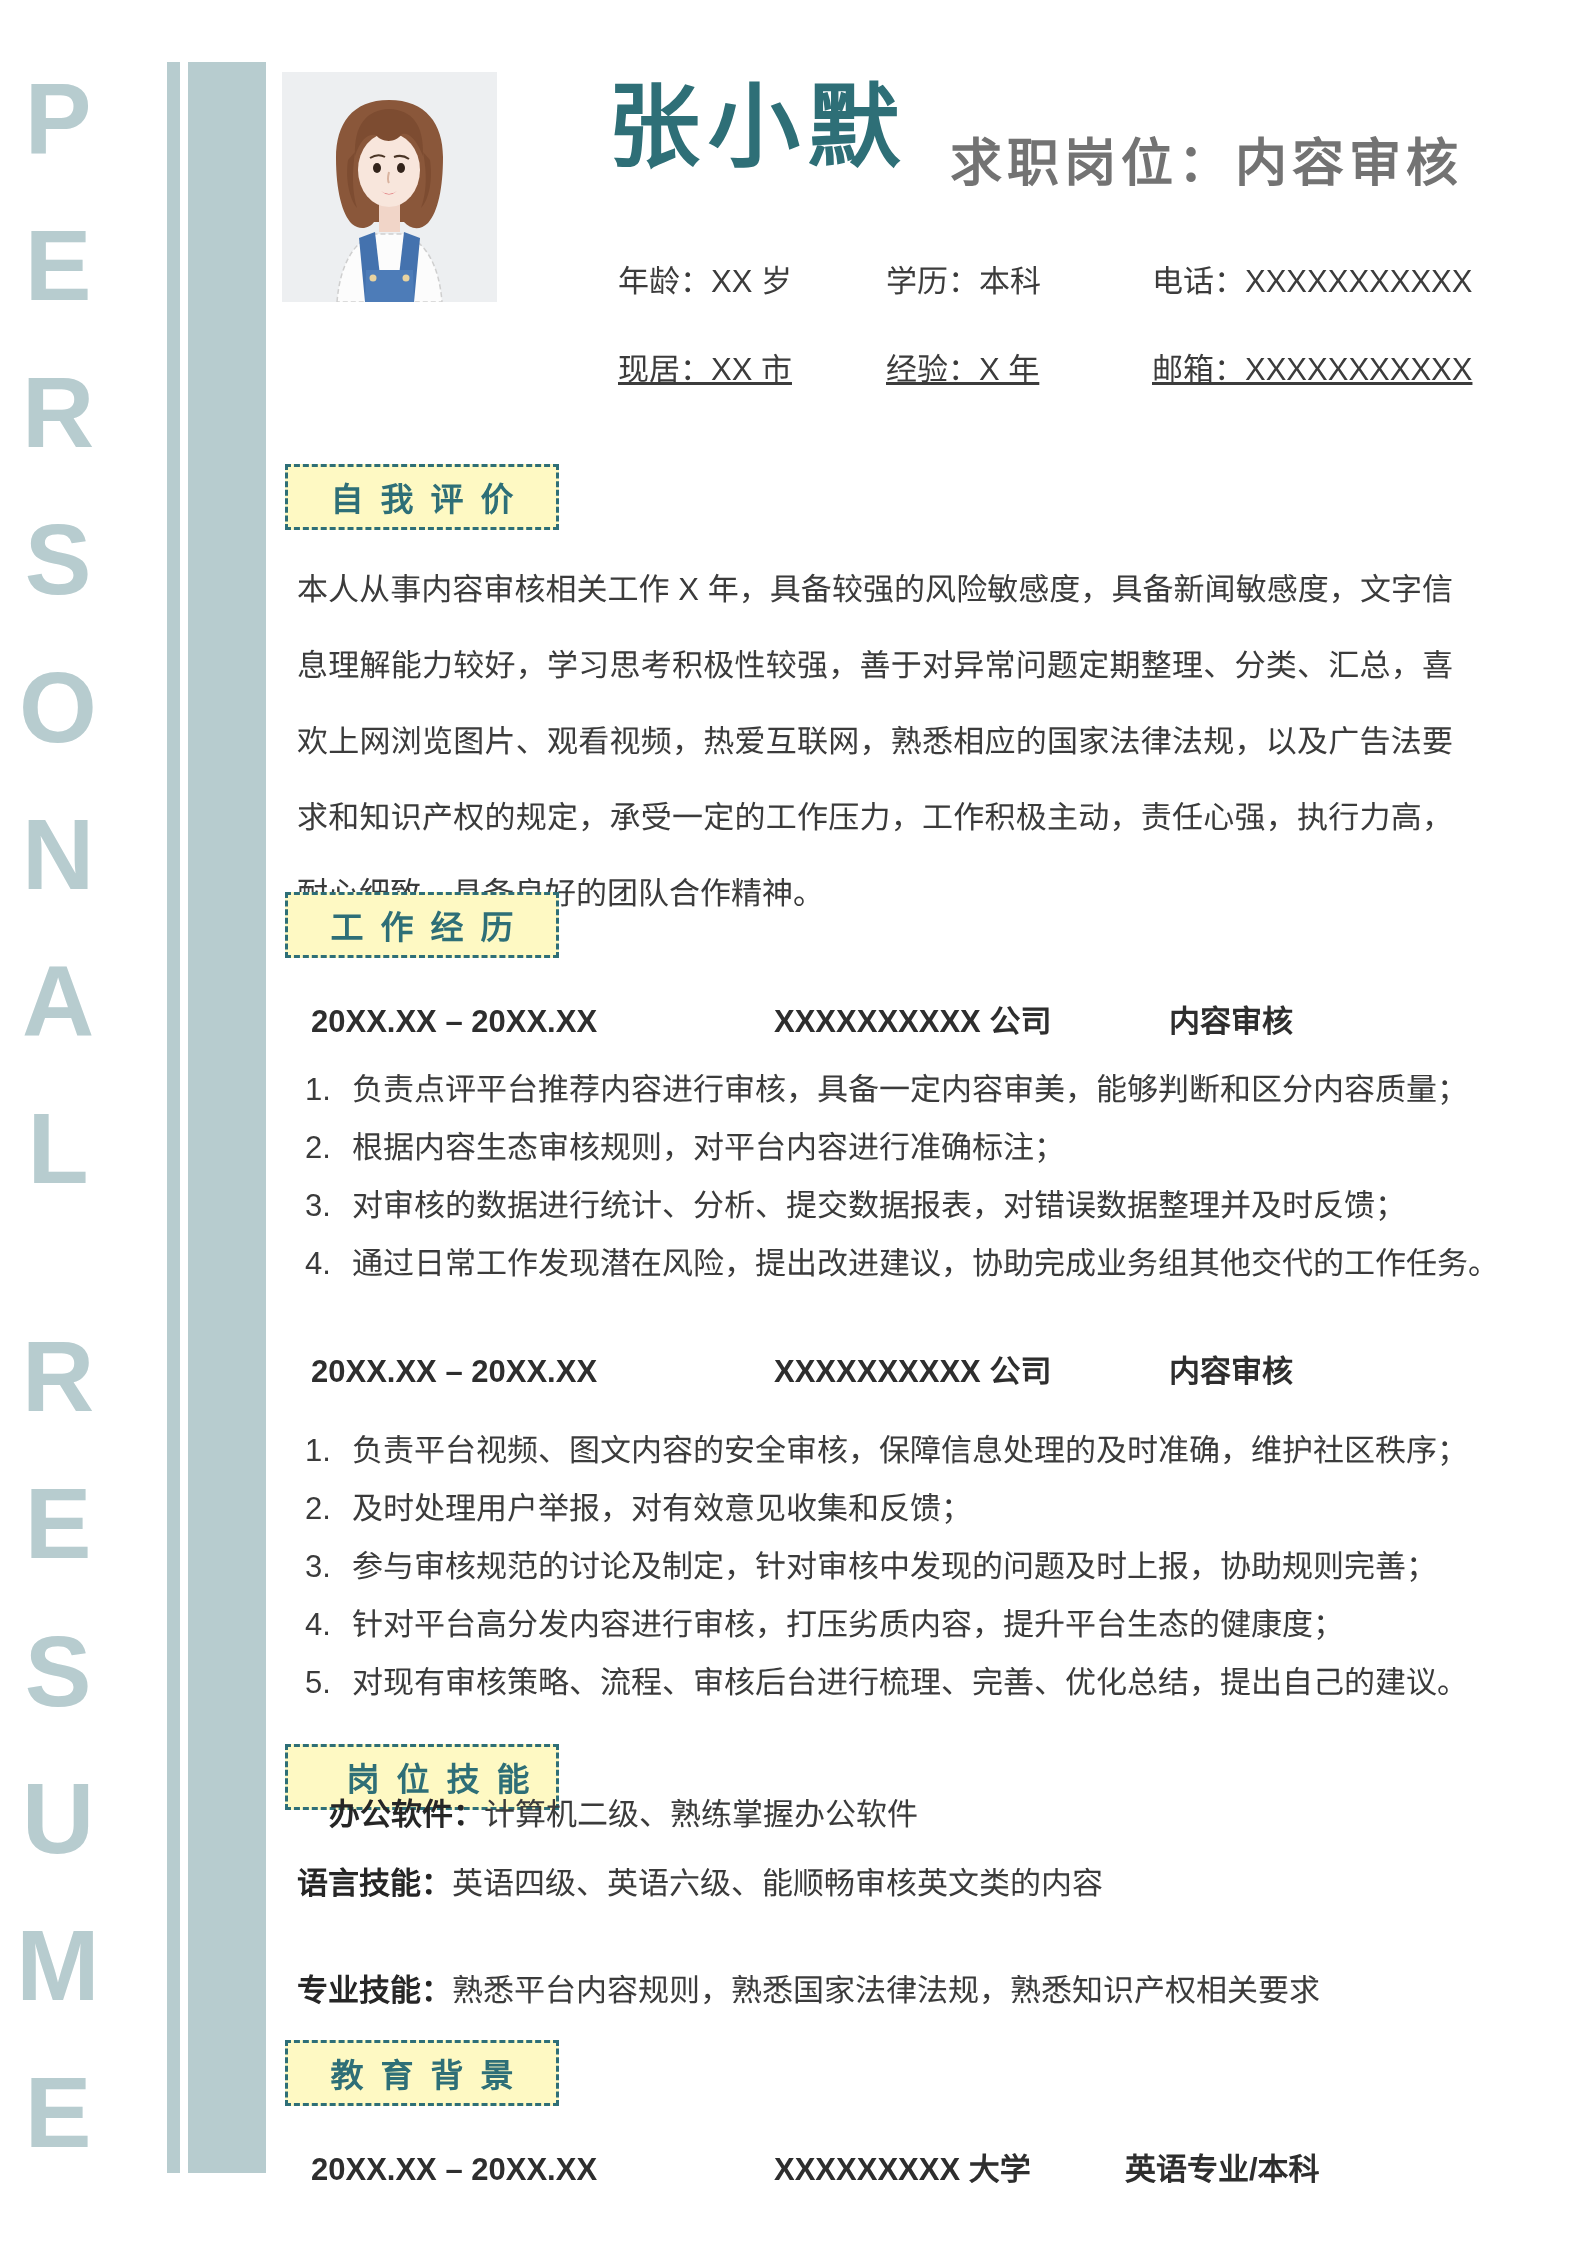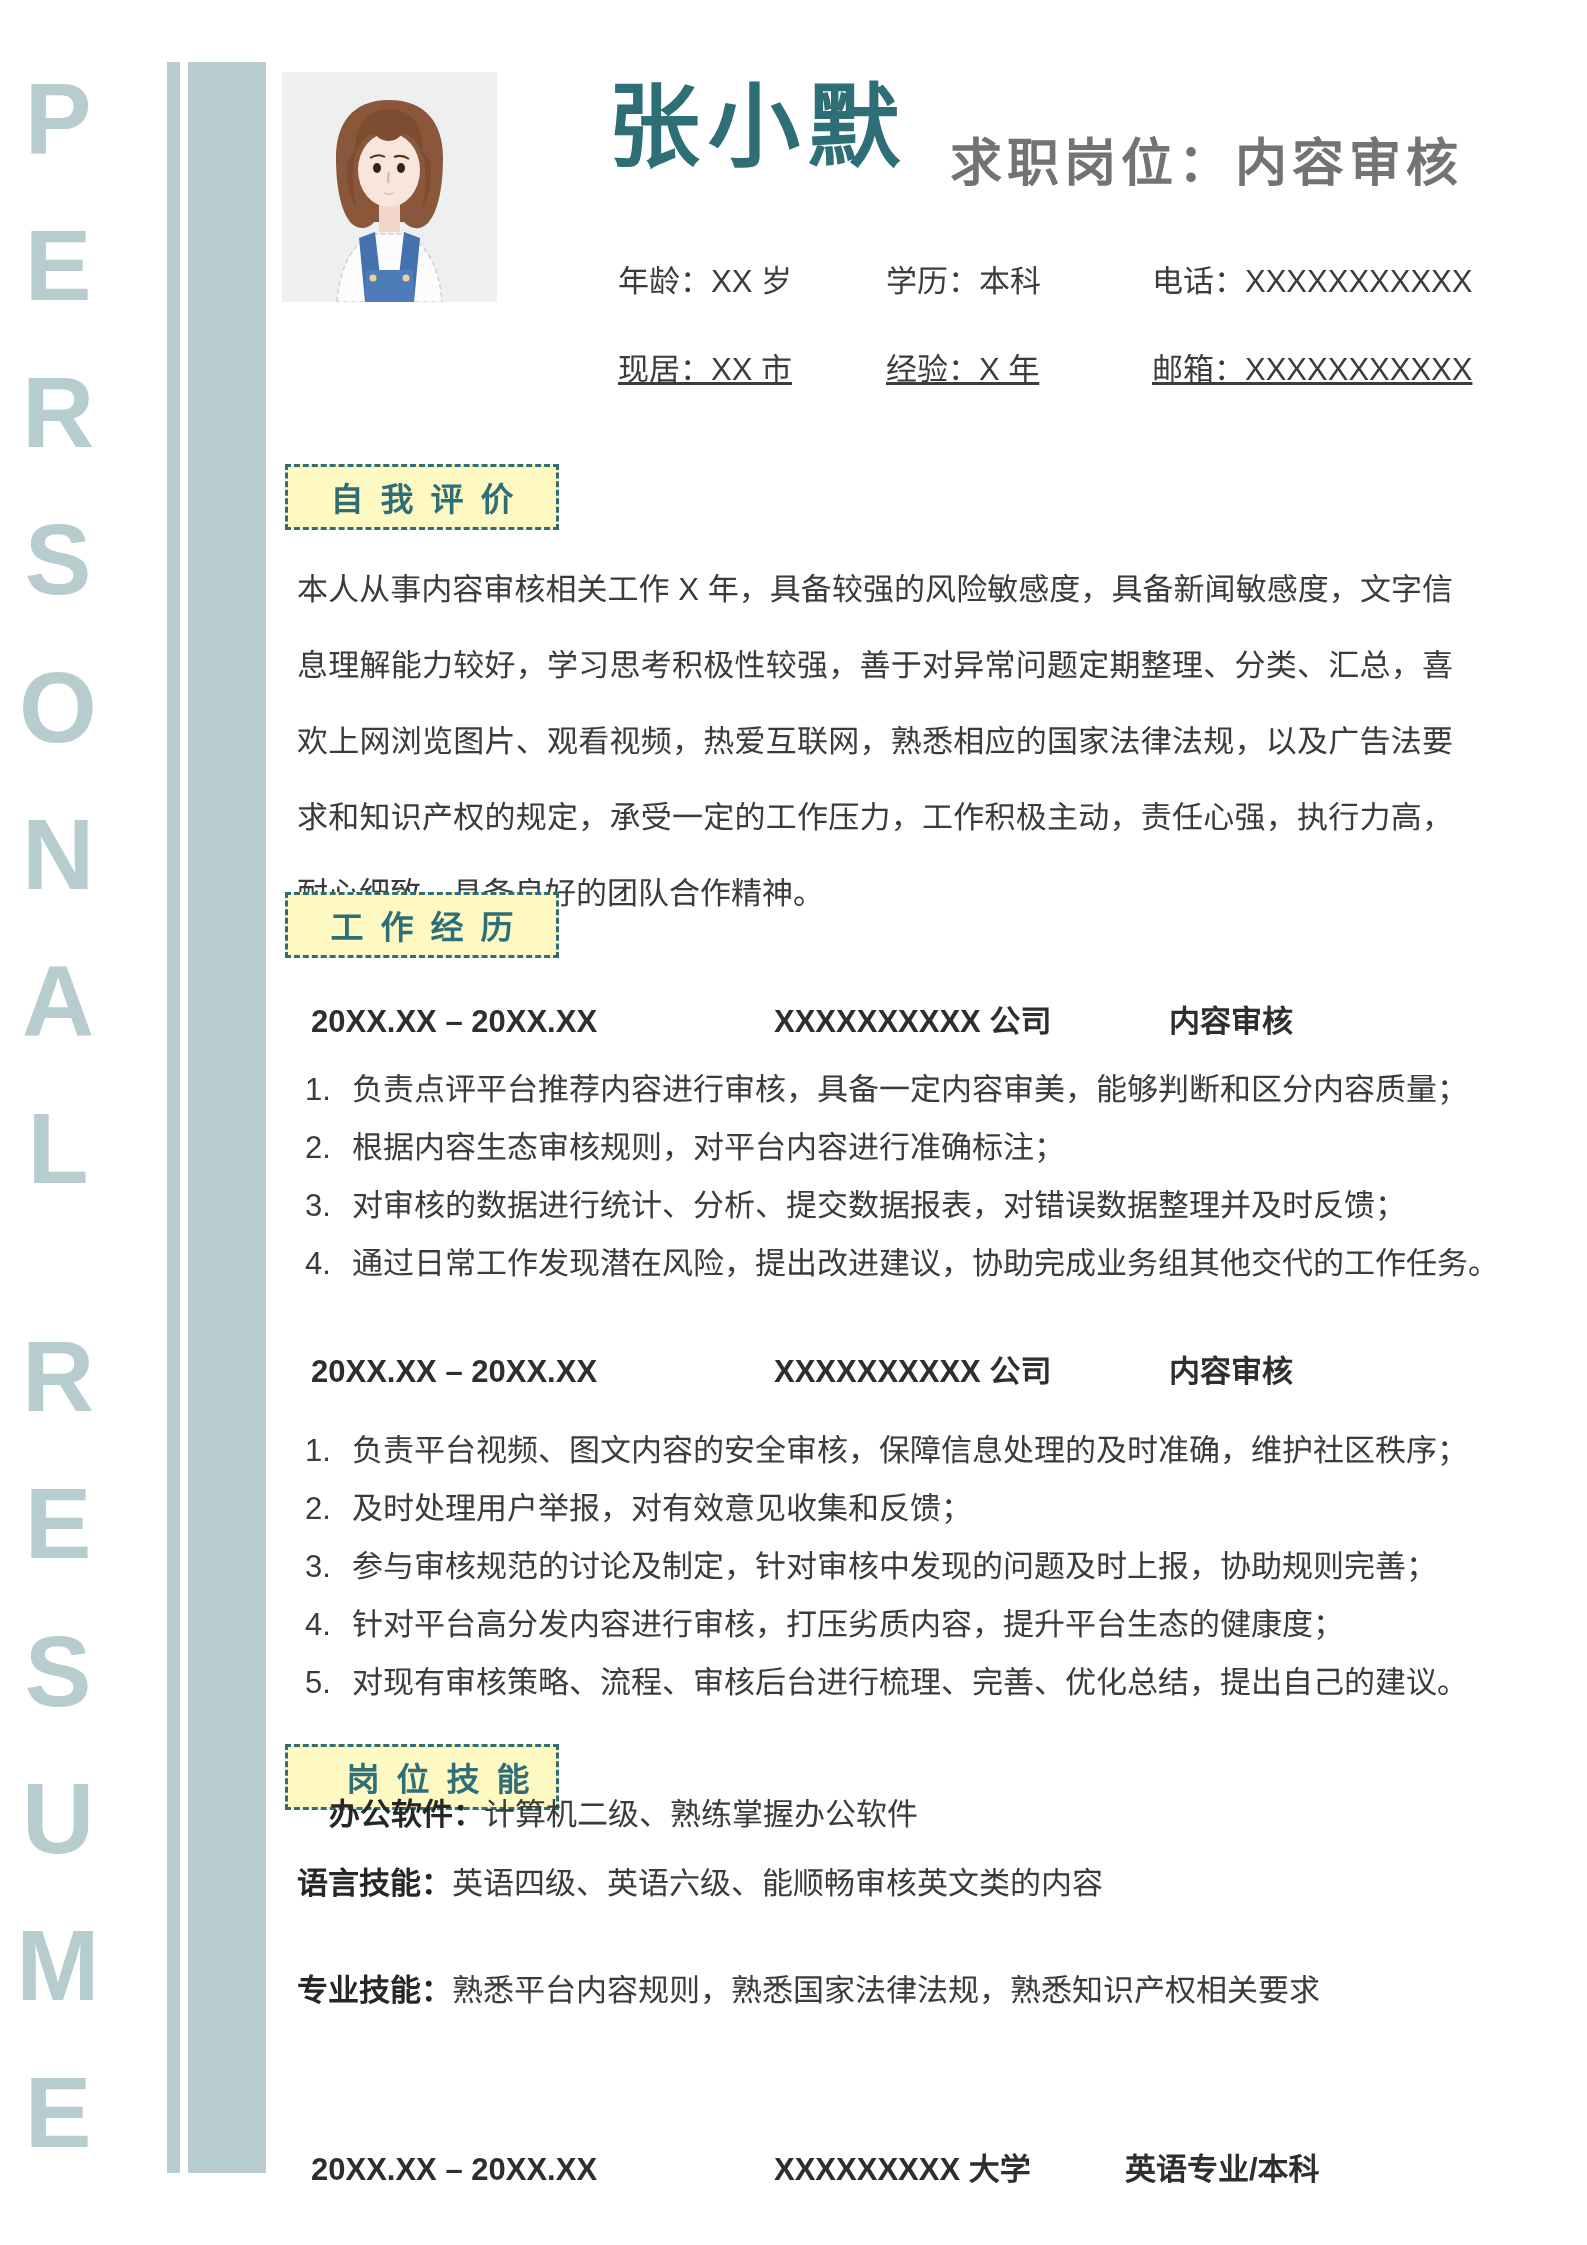--- a/index.html
+++ b/index.html
@@ -154,19 +154,22 @@
     <li>对现有审核策略、流程、审核后台进行梳理、完善、优化总结，提出自己的建议。</li>
   </ol>
 
   <div class="sec-box box-skill">
     <span class="sec-title">岗位技能</span>
   </div>
   <div class="skill-row sk1"><span class="skill-label">办公软件：</span><span>计算机二级、熟练掌握办公软件</span></div>
   <div class="skill-row sk2"><span class="skill-label">语言技能：</span><span>英语四级、英语六级、能顺畅审核英文类的内容</span></div>
   <div class="skill-row sk3"><span class="skill-label">专业技能：</span><span>熟悉平台内容规则，熟悉国家法律法规，熟悉知识产权相关要求</span></div>
 
+  <div class="sec-box box-edu">
+    <span class="sec-title">教育背景</span>
+  </div>
   <div class="hrow edu-row">
     <span class="col-period">20XX.XX – 20XX.XX</span>
     <span class="col-company">XXXXXXXXX 大学</span>
     <span class="col-major">英语专业/本科</span>
   </div>
 
 </div>
 
 </body></html>

